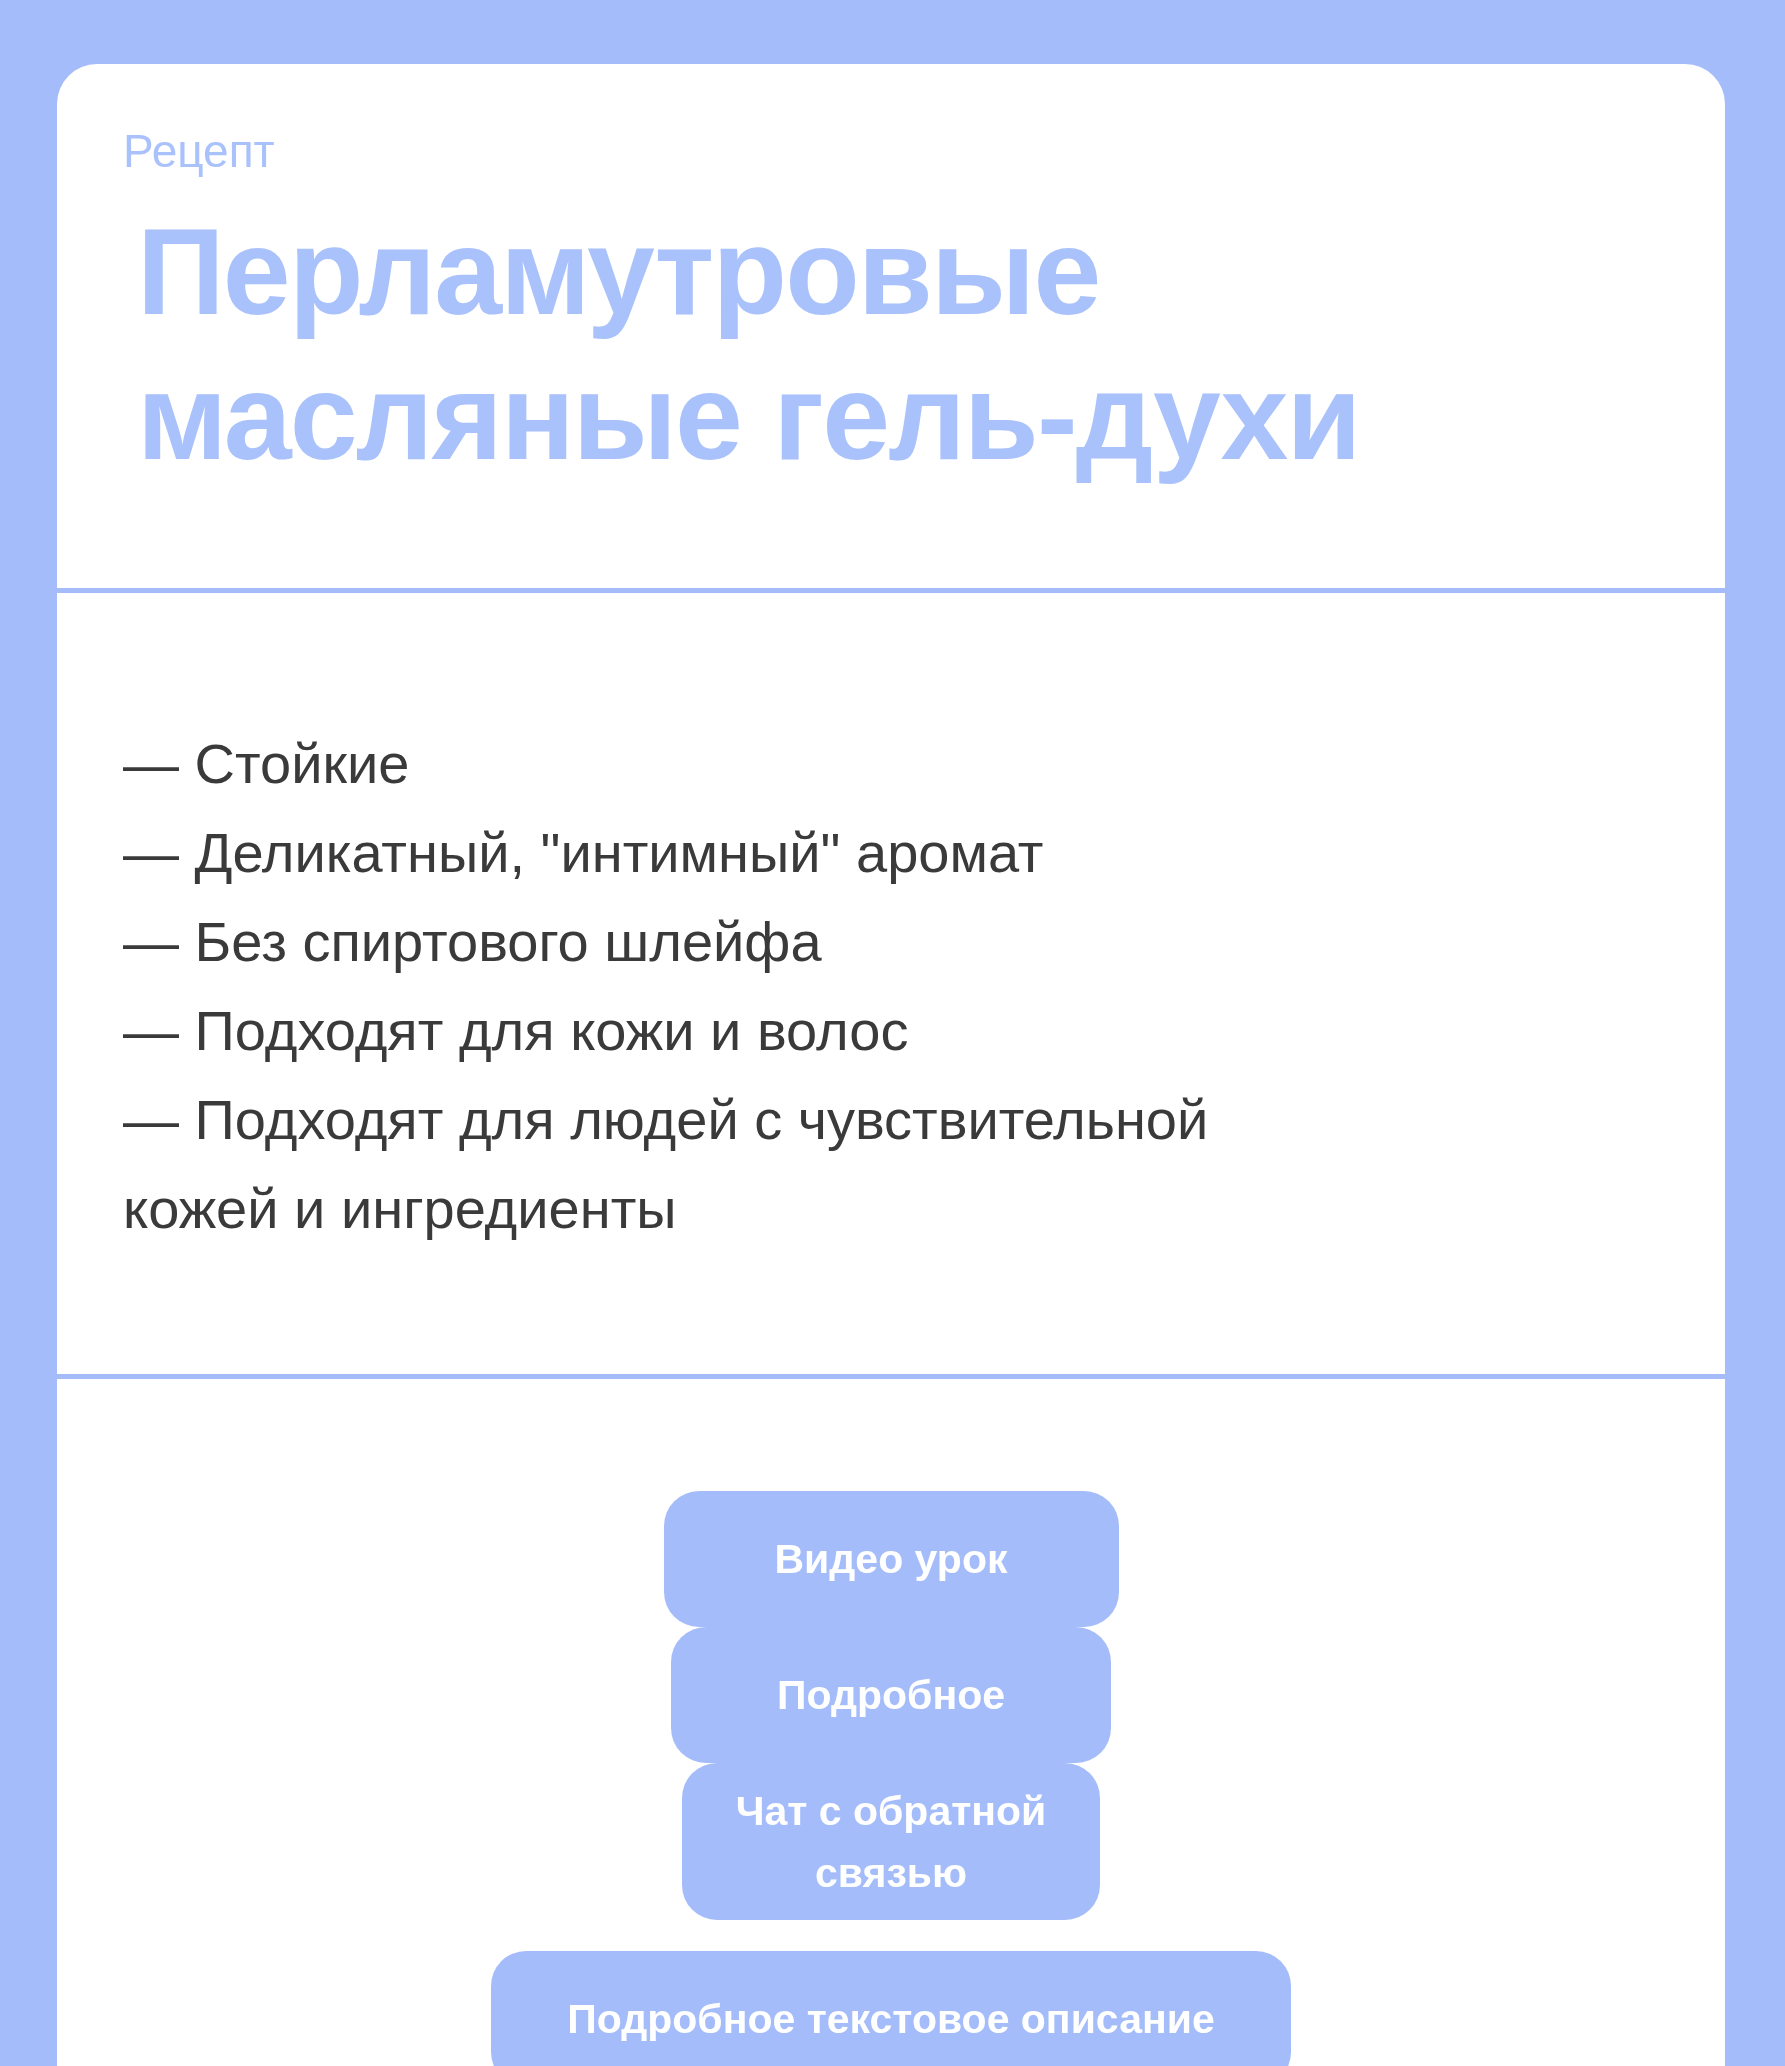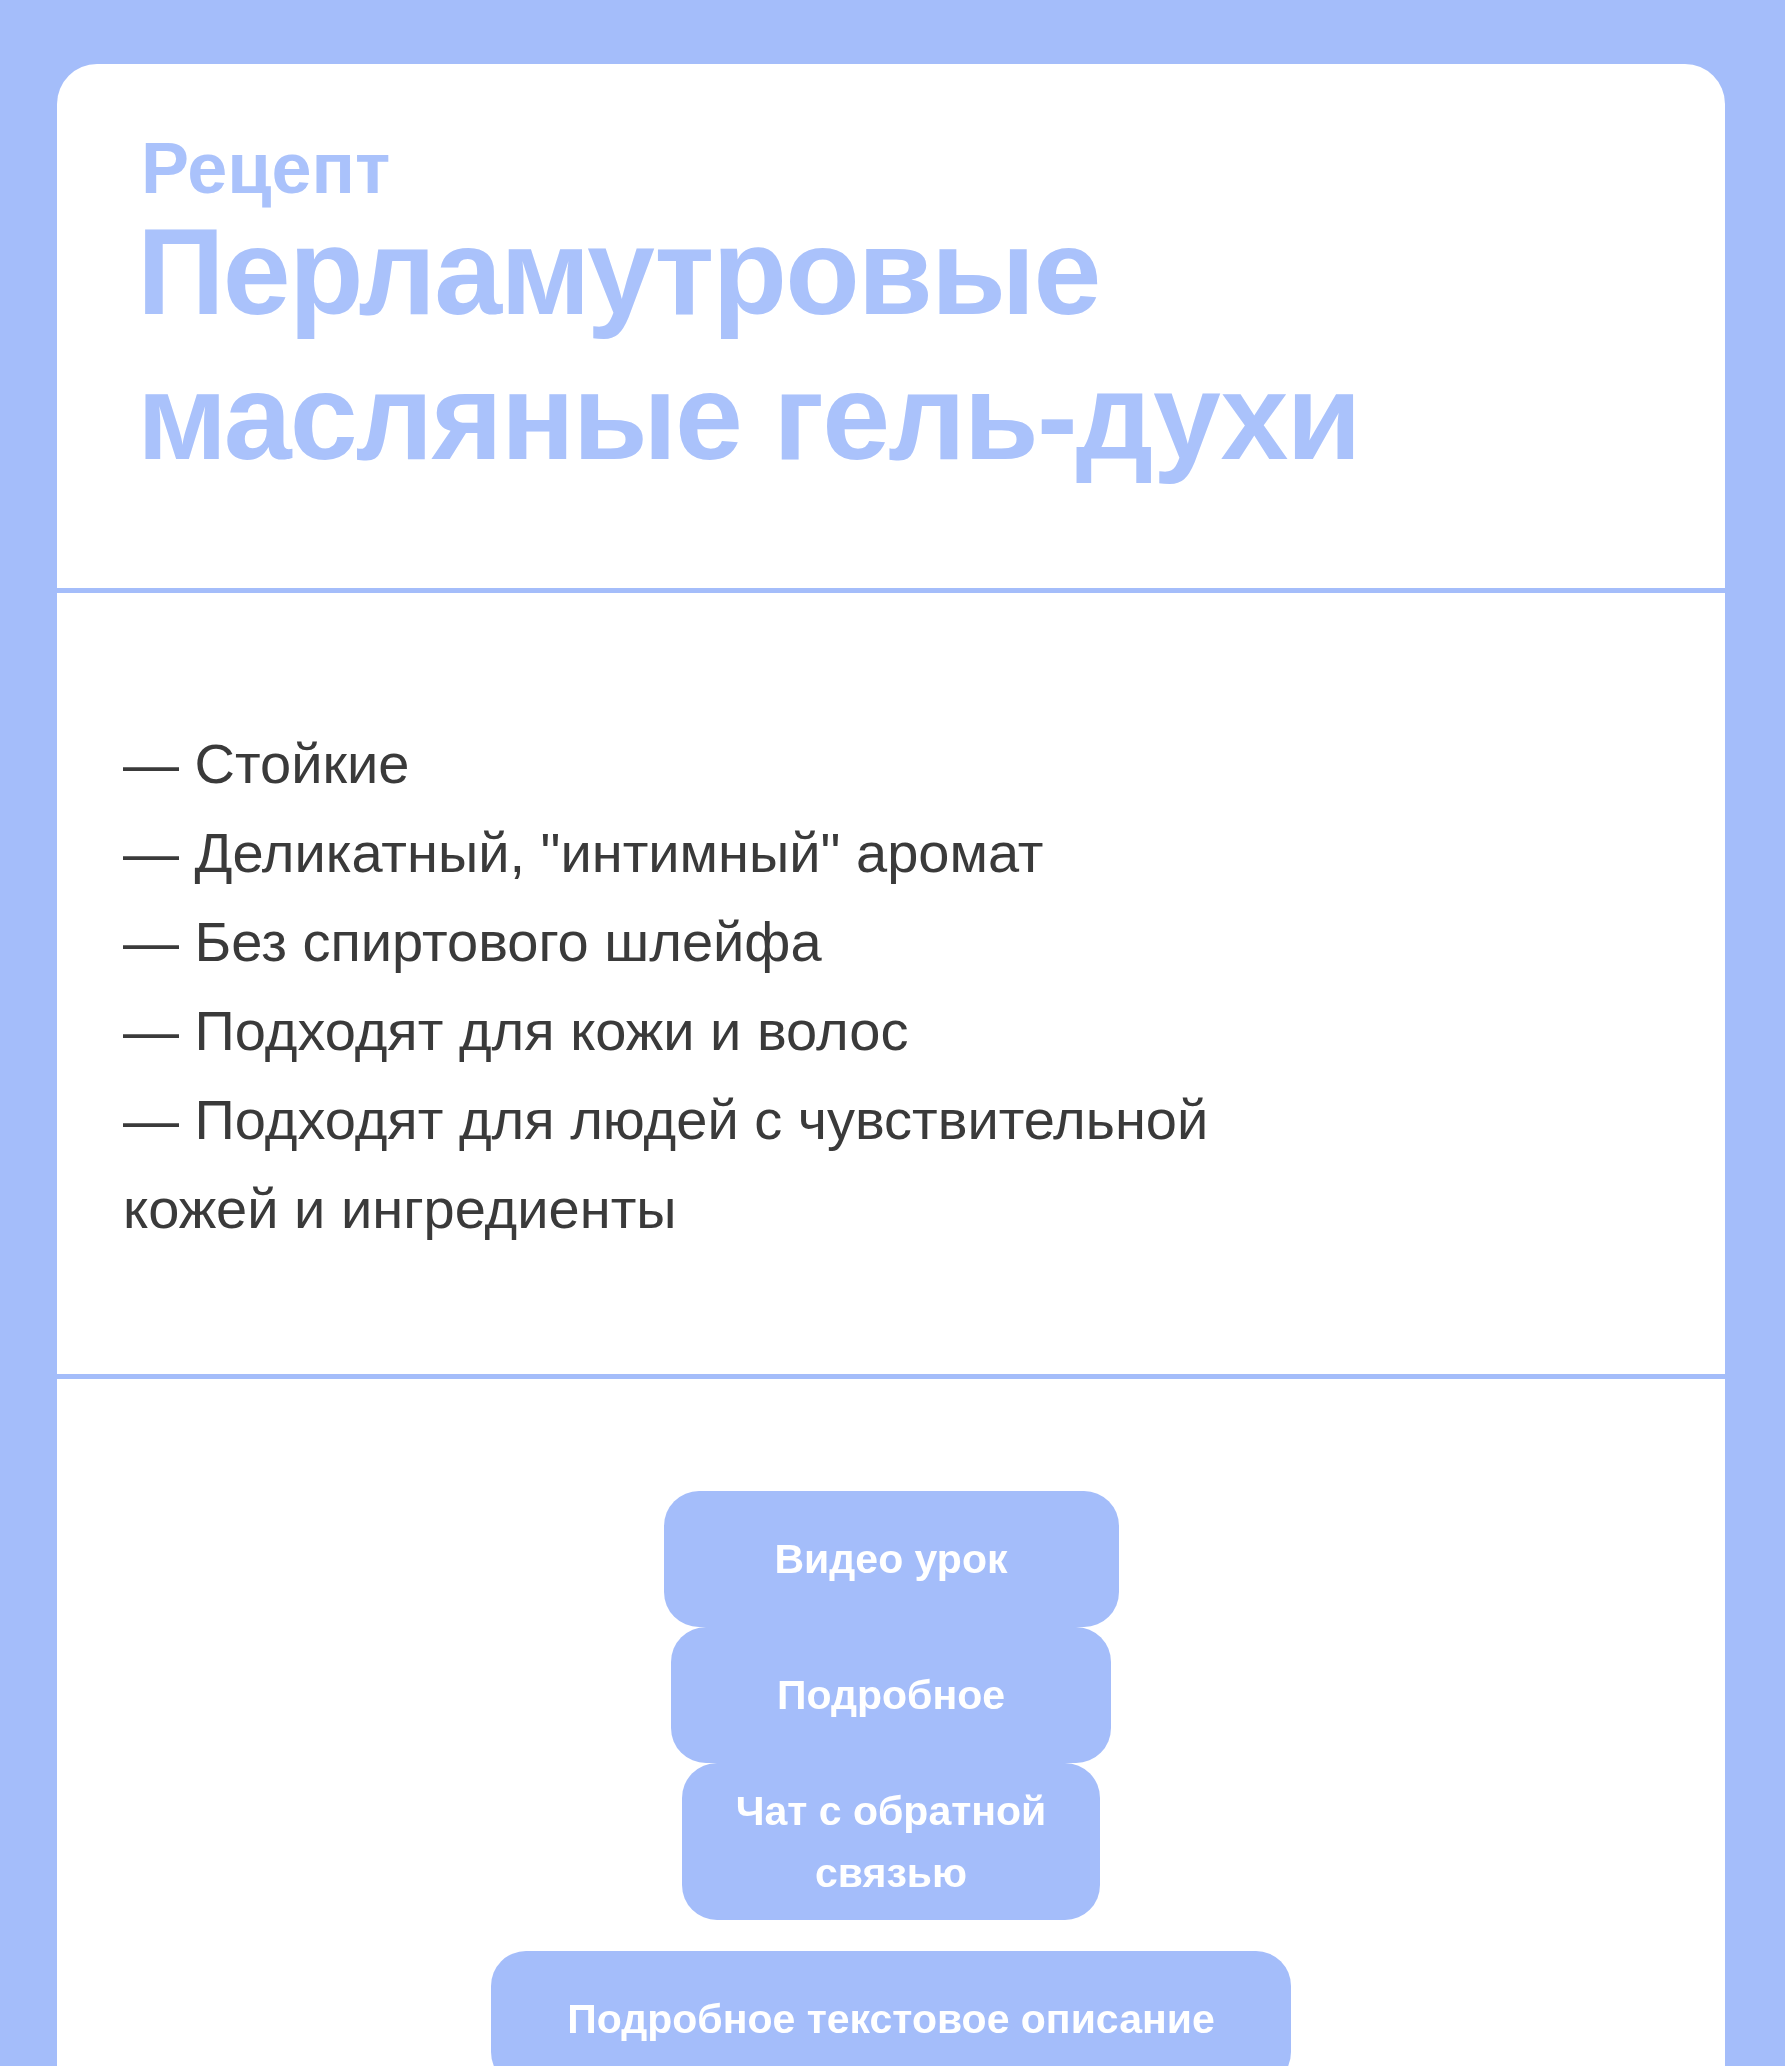--- a/index.html
+++ b/index.html
@@ -27,25 +27,24 @@
     top: 64px;
     width: 1668px;
     height: 2251px;
     background: var(--card-bg);
     border-radius: 40px;
   }
   .eyebrow {
     position: absolute;
     left: 66px;
     top: 58px;
-    font-size: 72px;
+    font-size: 46px;
     line-height: 1.3;
-    font-weight: 700;
+    font-weight: 400;
     color: var(--accent-text);
-    margin-left: 18px;
   }
   .title {
     position: absolute;
     left: 80px;
     top: 136px;
     width: 1508px;
     font-size: 122px;
     line-height: 1.19;
     font-weight: 700;
     letter-spacing: -0.015em;

